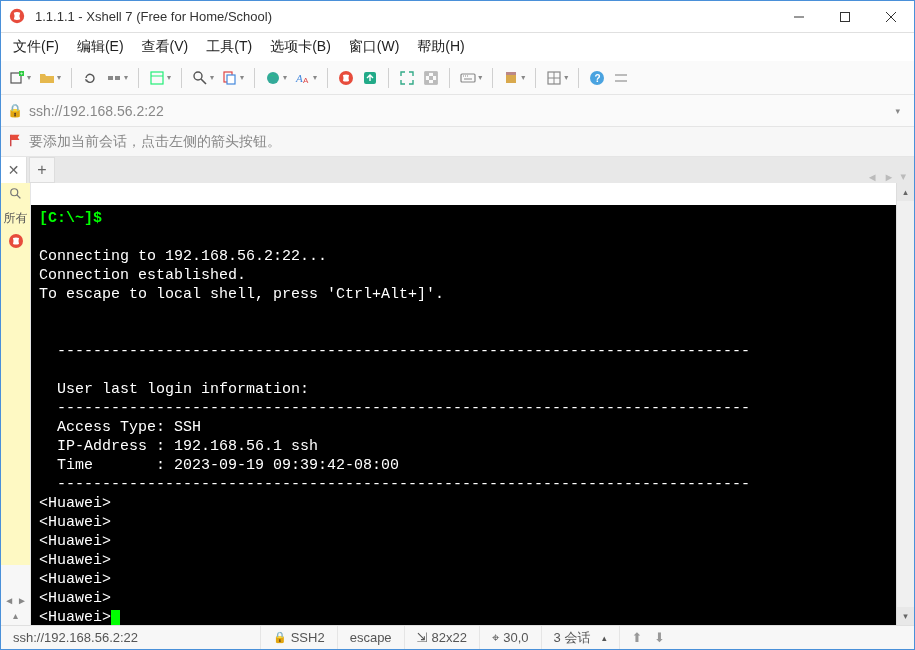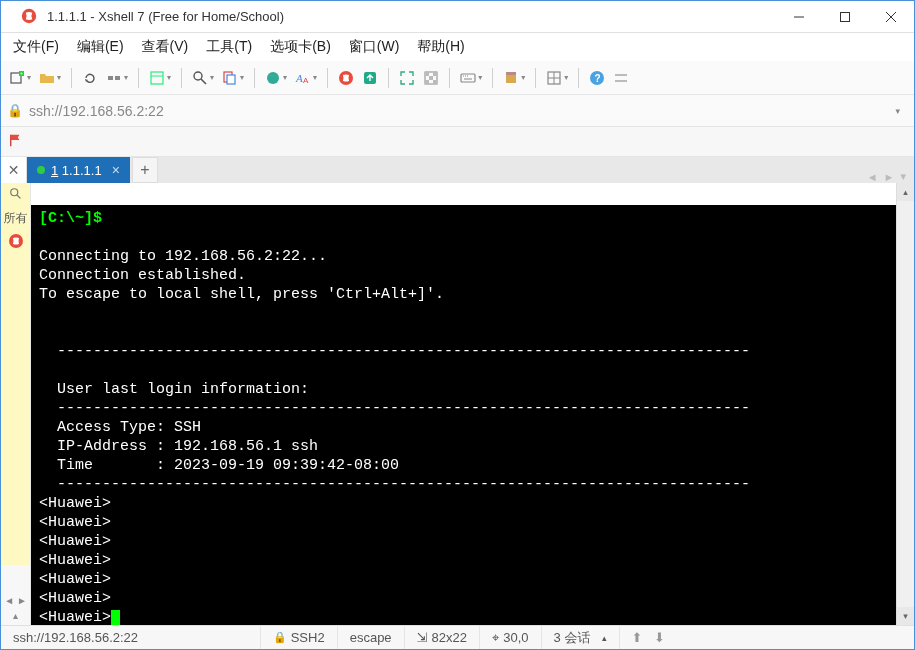--- a/index.html
+++ b/index.html
@@ -1,17 +1,17 @@
 <!DOCTYPE html>
 <html><head>
 <meta charset="utf-8">
 <style>
 * { margin: 0; padding: 0; box-sizing: border-box; }
 body { font-family: "Segoe UI", Tahoma, sans-serif; font-size: 13px; background: #fff; width: 915px; height: 650px; overflow: hidden; border: 1px solid #4a90d9; display: flex; flex-direction: column; }
-.titlebar { height: 32px; background: #fff; display: flex; align-items: center; padding-left: 20px; border-bottom: 1px solid #e0e0e0; }
+.titlebar { height: 32px; background: #fff; display: flex; align-items: center; padding-left: 8px; border-bottom: 1px solid #e0e0e0; }
 .titlebar .app-icon { width: 18px; height: 18px; margin-right: 8px; }
 .titlebar .title { flex: 1; font-size: 13px; color: #333; }
 .titlebar .winbtn { width: 46px; height: 32px; display: flex; align-items: center; justify-content: center; color: #333; }
 .menubar { height: 28px; display: flex; align-items: center; padding: 0 4px; gap: 2px; background: #fff; }
 .menubar .menu-item { padding: 4px 8px; font-size: 14px; color: #222; cursor: default; }
 .toolbar { height: 34px; display: flex; align-items: center; padding: 0 6px; gap: 4px; background: #fafafa; border-bottom: 1px solid #e5e5e5; }
 .tbtn { padding: 4px 2px; display: flex; align-items: center; gap: 1px; cursor: pointer; border-radius: 3px; }
 .tbtn .dd { font-size: 8px; color: #888; margin-left: 1px; }
 .tsep { width: 1px; height: 20px; background: #d0d0d0; margin: 0 4px; }
 .addressbar { height: 32px; display: flex; align-items: center; padding: 0 6px; background: #fafafa; border-bottom: 1px solid #e5e5e5; }
@@ -233,29 +233,25 @@
   <span class="dd">▾</span>
 </div>
 
 <div class="infobar">
   <span class="flag-icon">
     <svg width="14" height="14" viewBox="0 0 16 16">
         <path d="M2 2v13" stroke="#c33" stroke-width="1.5"></path>
         <path d="M2 2h10l-2 3 2 3H2z" fill="#e74c3c"></path>
       </svg>
   </span>
+  <span>要添加当前会话，点击左侧的箭头按钮。</span>
 </div>
 
 <div class="tabbar">
   <div class="close-all">✕</div>
-  <div class="tab">
-    <span class="dot"></span>
-    <span><span class="underline-num">1</span>&nbsp;<span>1.1.1.1</span></span>
-    <span class="tab-close">×</span>
-  </div>
   <div class="tab-add">+</div>
   <div class="spacer"></div>
   <div class="nav-arrows">
     <span>◄</span>
     <span>►</span>
     <span>▾</span>
   </div>
 </div>
 
 <div class="main">

